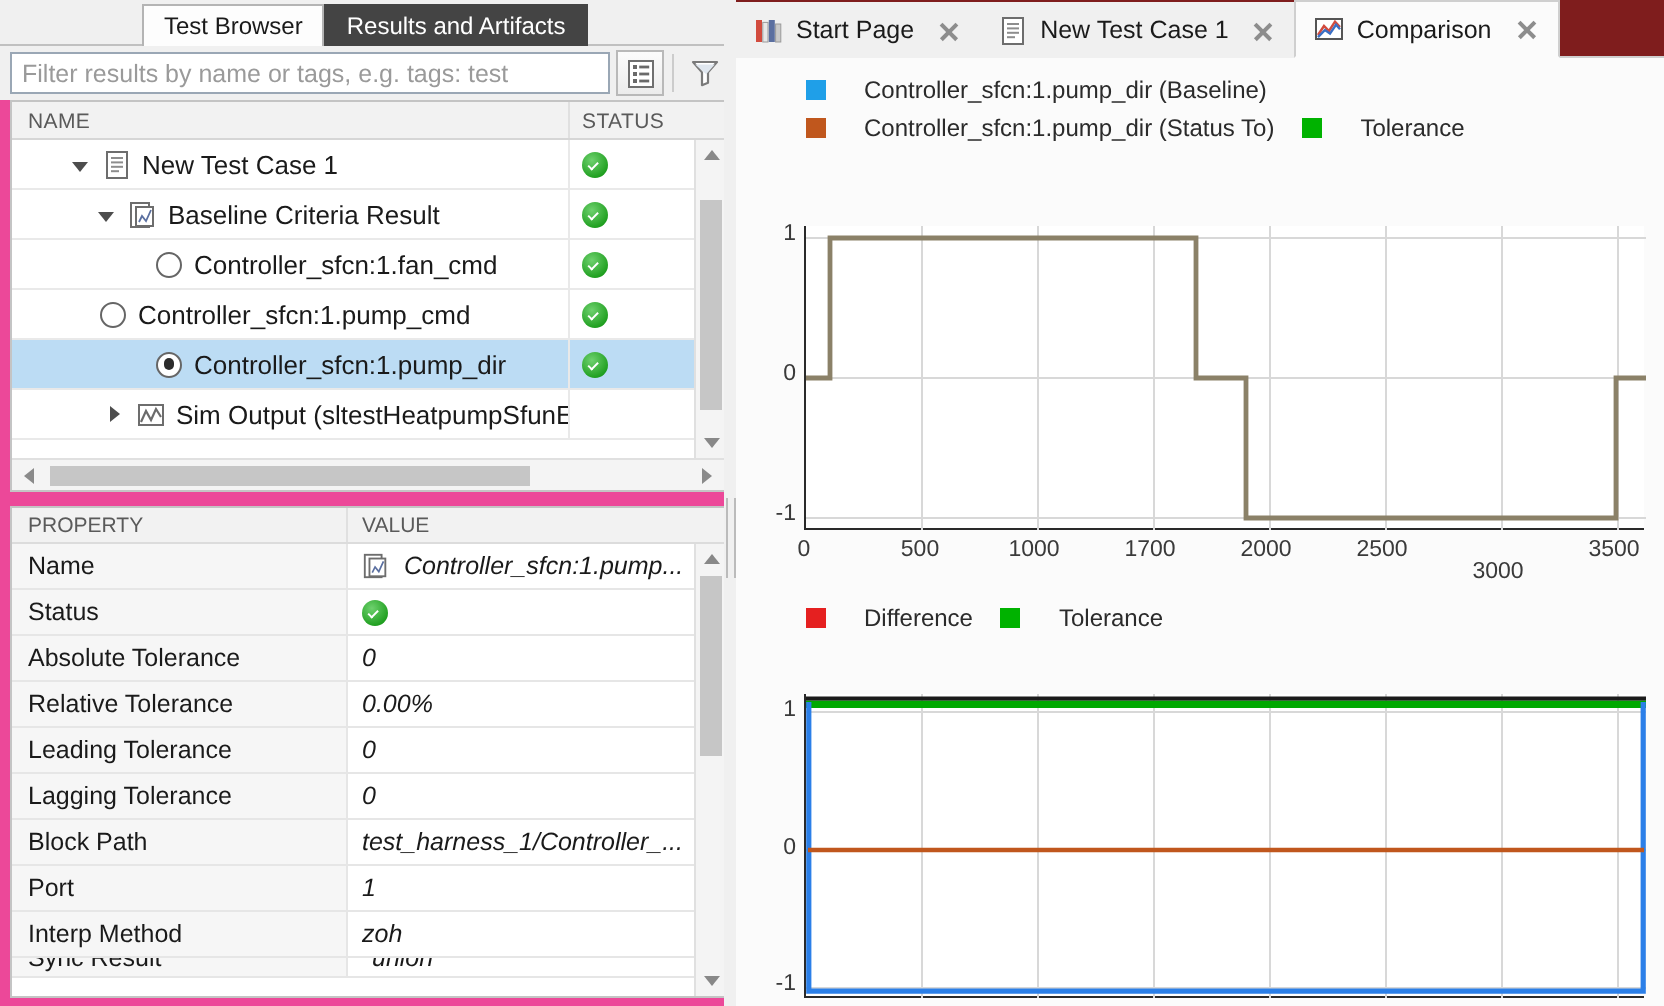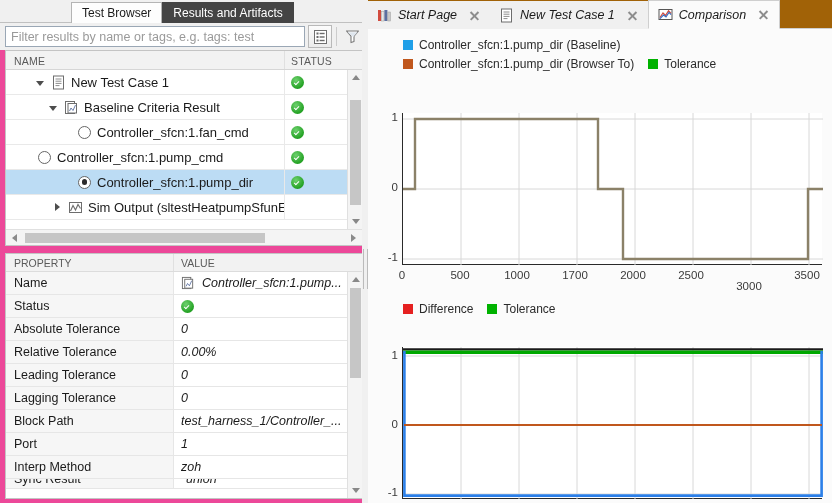--- a/index.html
+++ b/index.html
@@ -107,38 +107,38 @@
   .prow.clip { height: 10px; }
 
   
   #splitter { position: absolute; right: 0; top: 0; width: 6px; height: 503px; background: #f0f0f0; }
   #splitter:before { content:""; position:absolute; left:1px; top:249px; width:3px; height:40px;
       border-left:1px solid #bbb; border-right:1px solid #bbb; }
 
   
   #right { flex: 1; height: 503px; background: #fbfbfb; position: relative; display: flex;
            flex-direction: column; }
-  .rt-tabs { height: 29px; background: #a16207; display: flex; align-items: flex-end;
-             position: relative; font-style: italic; }
+  .rt-tabs { height: 29px; background: #7f1d1d; display: flex; align-items: flex-end;
+             position: relative; }
   .rt-tabs:after { content:""; position:absolute; left:0; right:0; bottom:0; height:1px; background:#cfcfcf; z-index:1;}
   .rt-tab { height: 28px; display: flex; align-items: center; padding: 0 7px 0 9px;
             background: #f0f0f0; font-size: 12.5px; color: #1a1a1a; position: relative; z-index: 2; }
   .rt-tab.active { background: #fbfbfb; border: 1px solid #cfcfcf; border-bottom: 1px solid #fbfbfb;
                    height: 29px; }
   .rt-tab .ticon { width: 15px; height: 15px; margin-right: 6px; flex: none; }
   .rt-close { width: 17px; height: 17px; margin-left: 9px; position: relative; flex: none; }
   .rt-close:before, .rt-close:after { content:""; position:absolute; left:3px; top:8px;
       width: 11px; height: 1.8px; background: #8d8d8d; }
   .rt-close:before { transform: rotate(45deg); }
   .rt-close:after  { transform: rotate(-45deg); }
 
   .charts { flex: 1; position: relative; background: #fbfbfb; }
   .legend { display: flex; align-items: center; font-size: 12px; color: #2b2b2b; height: 15px; }
   .legend .sw { width: 10px; height: 10px; margin-right: 6px; flex: none; }
-  .legend .lg-item { display: flex; align-items: center; margin-right: 14px; }
+  .legend .lg-item { display: flex; align-items: center; margin-right: 14px; gap: 13px; }
   .plot { position: absolute; background: #ffffff; }
   .ylab, .xlab { position: absolute; font-size: 11.5px; color: #3a3a3a; }
   .ylab { text-align: right; }
   .xlab { text-align: center; }
 </style>
 </head>
 <body>
 
 <div id="app">
 
@@ -218,21 +218,21 @@
           <div class="namecell" style="padding-left:72px">
             <span class="radio"></span>
             <span class="tlabel">Controller_sfcn:1.fan_cmd</span>
           </div>
           <div class="statuscell">
               <span class="okdot"></span>
             </div>
         </div>
 
         <div class="trow">
-          <div class="namecell" style="padding-left:32px">
+          <div class="namecell" style="padding-left:44px">
             <span class="radio"></span>
             <span class="tlabel">Controller_sfcn:1.pump_cmd</span>
           </div>
           <div class="statuscell">
               <span class="okdot"></span>
             </div>
         </div>
 
         <div class="trow sel">
           <div class="namecell" style="padding-left:72px">
@@ -398,21 +398,21 @@
       <div style="position:absolute; left:35px; top:8px;">
         <div class="legend">
           <div class="lg-item">
             <span class="sw" style="background:#1f9fe8"></span>
             <span>Controller_sfcn:1.pump_dir (Baseline)</span>
           </div>
         </div>
         <div class="legend" style="margin-top:4px">
           <div class="lg-item">
             <span class="sw" style="background:#c0571d"></span>
-            <span>Controller_sfcn:1.pump_dir (Browser To)</span>
+            <span>Controller_sfcn:1.pump_dir (Status To)</span>
           </div>
           <div class="lg-item">
             <span class="sw" style="background:#00b200"></span>
             <span>Tolerance</span>
           </div>
         </div>
       </div>
 
       <div class="plot" style="left:34px; top:84px; width:420px; height:152px; border-left:1.4px solid #2a2a2a; border-bottom:1.4px solid #2a2a2a;">
         <svg width="420" height="152" viewBox="0 0 420 152" style="display:block">

